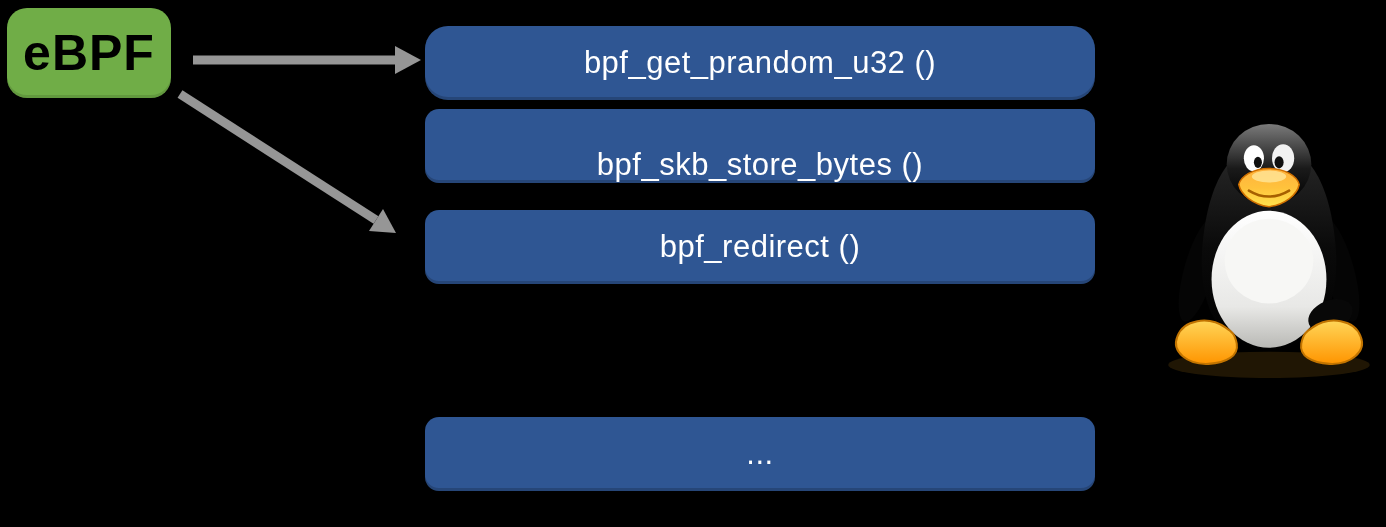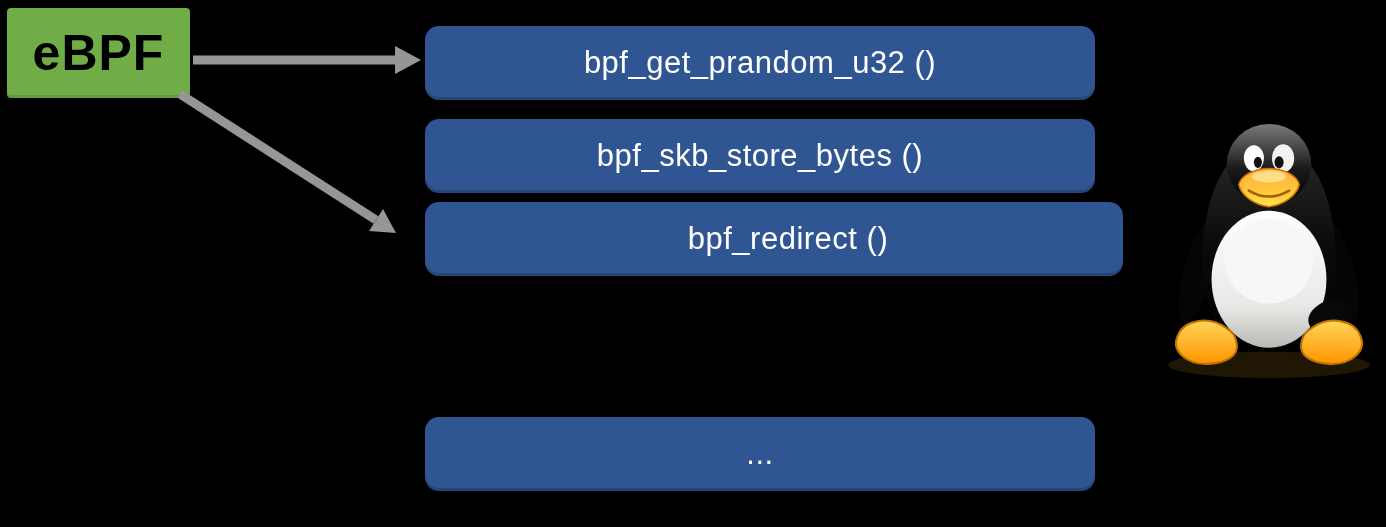--- a/index.html
+++ b/index.html
@@ -13,24 +13,24 @@
     width: 1386px;
     height: 527px;
     background: var(--background, #000);
     overflow: hidden;
   }
   
   .ebpf-box {
     position: absolute;
     left: 7px;
     top: 8px;
-    width: 183px;
+    width: 164px;
     height: 90px;
     background: var(--ebpf-box-fill, #70AD47);
-    border-radius: 4px;
+    border-radius: 20px;
     display: flex;
     align-items: center;
     justify-content: center;
     box-shadow: inset 0 -3px 0 rgba(0,0,0,0.12);
   }
   .ebpf-label {
     color: var(--ebpf-box-text, #000);
     font-size: 50px;
     font-weight: bold;
     letter-spacing: 1px;
@@ -47,23 +47,23 @@
     align-items: center;
     justify-content: center;
     box-shadow: inset 0 -3px 0 rgba(0,0,0,0.18);
   }
   .fn-label {
     color: var(--function-box-text, #fff);
     font-size: 31px;
     letter-spacing: 0.5px;
     white-space: pre;
   }
-  .fn-1 { top: 26px; }
-  .fn-2 { top: 119px; }
-  .fn-3 { top: 202px; padding-left: 28px; }
+  .fn-1 { top: 26px; border-radius: 23px; }
+  .fn-2 { top: 109px; align-items: flex-end; }
+  .fn-3 { top: 210px; }
   .fn-4 { top: 308px; }
   .fn-5 { top: 417px; }
   .arrow-layer {
     position: absolute;
     left: 0; top: 0;
     width: 1386px;
     height: 527px;
     pointer-events: none;
   }
   .tux {

